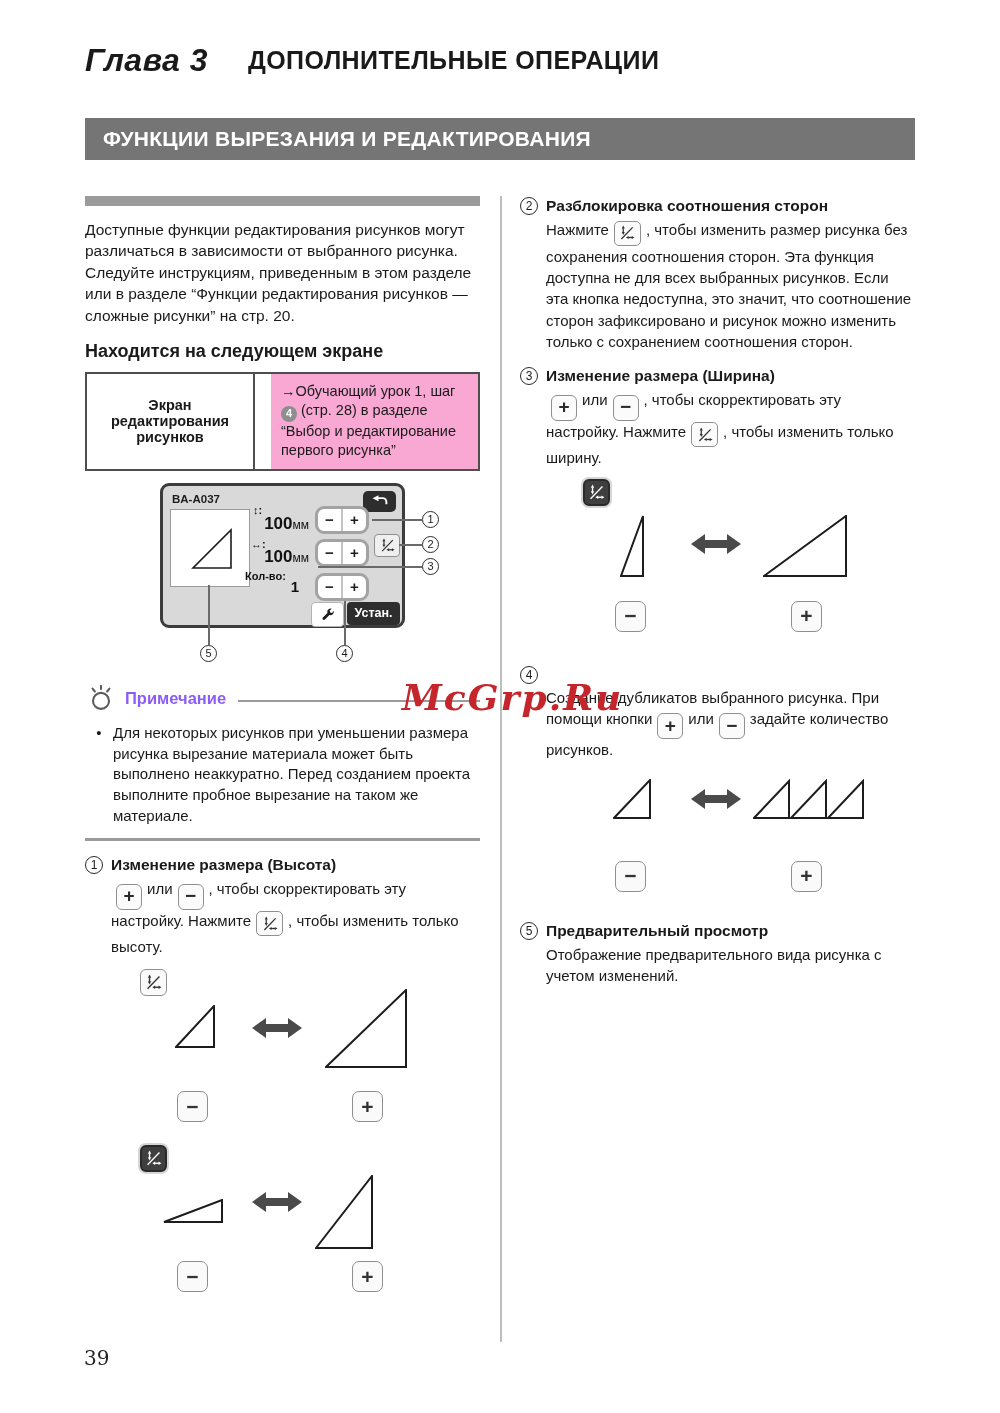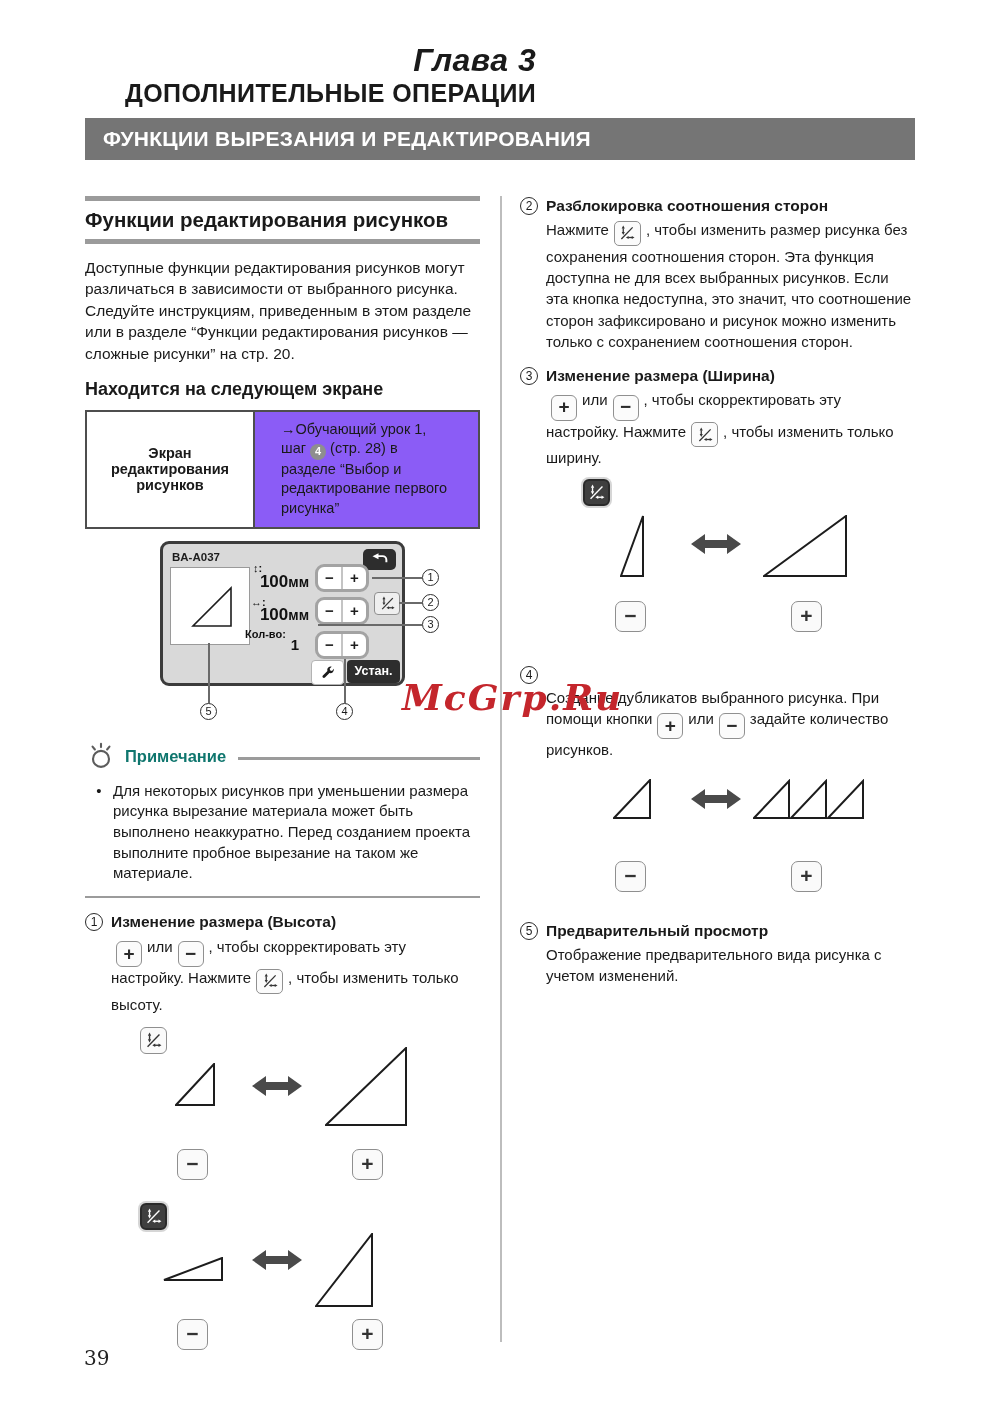--- a/index.html
+++ b/index.html
@@ -1,20 +1,20 @@
 <!DOCTYPE html>
 <html><head>
 <meta charset="utf-8">
 <style>
   html,body{margin:0;padding:0;background:#e8e8e8;}
   .page{position:relative;width:1000px;height:1413px;background:#ffffff;margin:0 auto;
         font-family:"Liberation Sans",sans-serif;color:#1a1a1a;overflow:hidden;}
 
   
-  .chapter-row{position:absolute;top:42px;left:85px;display:flex;align-items:flex-end;flex-direction:column;}
+  .chapter-row{position:absolute;top:42px;left:85px;display:flex;align-items:center;}
   .chapter-label{font-size:32px;font-weight:bold;font-style:italic;letter-spacing:0.5px;}
   .chapter-title{font-size:25px;font-weight:bold;margin-left:40px;letter-spacing:0.4px;}
   .banner{position:absolute;top:118px;left:85px;width:830px;height:42px;background:#757575;
           color:#fff;font-size:21px;font-weight:bold;line-height:42px;padding-left:18px;
           box-sizing:border-box;letter-spacing:0.3px;}
 
   .vdivider{position:absolute;left:500px;top:196px;width:2px;height:1146px;background:#bdbdbd;}
 
   .cols{position:absolute;top:196px;left:85px;width:830px;display:flex;}
   .col-left{width:395px;}
@@ -23,55 +23,55 @@
 
   
   .rule{height:5px;background:#9b9b9b;}
   .section-title{font-size:20.5px;font-weight:bold;margin:7px 0;}
   .intro{font-size:15.5px;line-height:1.38;margin:13px 0 0;}
   .subhead{font-size:18px;font-weight:bold;margin:15px 0 0;}
 
   .ref-table{display:flex;border:2px solid #4e4e4e;margin-top:10px;}
   .ref-left{width:168px;background:#fff;border-right:2px solid #4e4e4e;display:flex;align-items:center;
             justify-content:center;text-align:center;font-weight:bold;font-size:14.5px;padding:10px 8px;box-sizing:border-box;}
-  .ref-right{flex:1;background:#8b5cf6;font-size:14.5px;line-height:1.35;padding:8px 26px;box-sizing:border-box;}
+  .ref-right{flex:1;background:#f9a8d4;font-size:14.5px;line-height:1.35;padding:8px 10px;box-sizing:border-box;margin-left:16px;}
   .step-badge{display:inline-flex;width:16px;height:16px;border-radius:50%;background:#8e8e8e;color:#fff;
               font-size:11px;align-items:center;justify-content:center;font-weight:bold;vertical-align:-2px;}
 
   
   .device-fig{position:relative;margin-top:12px;height:188px;}
   .panel{position:absolute;left:75px;top:0;width:245px;height:145px;background:#d9d9d9;
          border:3px solid #3c3c3c;border-radius:9px;box-sizing:border-box;}
   .model{position:absolute;left:9px;top:7px;font-size:11.5px;font-weight:bold;color:#1d1d1d;}
   .back-btn{position:absolute;right:6px;top:5px;width:33px;height:21px;background:#2d2d2d;border-radius:5px;
             display:flex;align-items:center;justify-content:center;}
   .preview{position:absolute;left:7px;top:23px;width:78px;height:76px;background:#fff;border:1px solid #9a9a9a;
            display:flex;align-items:center;justify-content:center;}
   .lblsm{position:absolute;font-size:11px;font-weight:bold;color:#111;}
   .val{position:absolute;font-size:17px;font-weight:bold;color:#111;text-align:right;width:62px;}
-  .unit{font-size:14px;font-weight:bold;}
+  .unit{font-size:12px;font-weight:normal;}
   .grp{position:absolute;width:54px;height:28px;background:#fff;border:3px solid #a3a3a3;border-radius:9px;
        display:flex;align-items:stretch;box-sizing:border-box;}
   .grp-half{flex:1;display:flex;align-items:center;justify-content:center;font-weight:bold;font-size:15px;color:#1d1d1d;}
   .grp-div{width:2px;background:#c4c4c4;}
   .ar-device{position:absolute;left:211px;top:48px;width:26px;height:23px;background:#efefef;border:1.5px solid #8f8f8f;
              border-radius:4px;display:flex;align-items:center;justify-content:center;box-sizing:border-box;}
   .wrench-btn{position:absolute;left:148px;top:116px;width:31px;height:23px;background:#fff;border:1px solid #b3b3b3;
               border-radius:4px;display:flex;align-items:center;justify-content:center;}
   .set-btn{position:absolute;left:184px;top:116px;width:53px;height:23px;background:#2d2d2d;color:#fff;font-size:12.5px;
            font-weight:bold;border-radius:4px;display:flex;align-items:center;justify-content:center;}
 
   .cline{position:absolute;background:#6a6a6a;}
   .cnum-callout{position:absolute;width:17px;height:17px;border:1.4px solid #2d2d2d;border-radius:50%;background:#fff;
                 font-size:11px;display:flex;align-items:center;justify-content:center;box-sizing:border-box;}
 
   
   .note{margin-top:12px;}
   .note-head{display:flex;align-items:center;}
-  .note-title{font-size:16.5px;font-weight:bold;color:#0f766e;margin-left:8px;}
+  .note-title{font-size:16.5px;font-weight:bold;color:#8b5cf6;margin-left:8px;}
   .note-line{flex:1;height:2.5px;background:#9b9b9b;margin-left:12px;margin-top:4px;}
   .note-body{display:flex;margin-top:8px;font-size:15px;line-height:1.38;}
   .bullet{width:28px;text-align:center;flex:0 0 auto;}
   .note-bottom{height:2.5px;background:#9b9b9b;margin-top:12px;}
 
   
   .item{margin-top:14px;}
   .item-head{display:flex;align-items:flex-start;}
   .cnum{width:18px;height:18px;border:1.4px solid #2a2a2a;border-radius:50%;font-size:12px;display:flex;
         align-items:center;justify-content:center;flex:0 0 auto;margin-top:1px;box-sizing:border-box;}
@@ -120,21 +120,20 @@
   </div>
   <div class="banner">ФУНКЦИИ ВЫРЕЗАНИЯ И РЕДАКТИРОВАНИЯ</div>
 
   <div class="vdivider"></div>
 
   <div class="cols">
 
     <div class="col-left">
 
       <div class="rule"></div>
-      <div class="section-title">Функции редактирования рисунков</div>
       <div class="rule"></div>
 
       <p class="intro">Доступные функции редактирования рисунков могут различаться в зависимости от выбранного рисунка. Следуйте инструкциям, приведенным в этом разделе или в разделе “Функции редактирования рисунков — сложные рисунки” на стр. 20.</p>
 
       <div class="subhead">Находится на следующем экране</div>
 
       <div class="ref-table">
         <div class="ref-left">Экран редактирования рисунков</div>
         <div class="ref-right">
           <span>→Обучающий урок 1, шаг</span>

